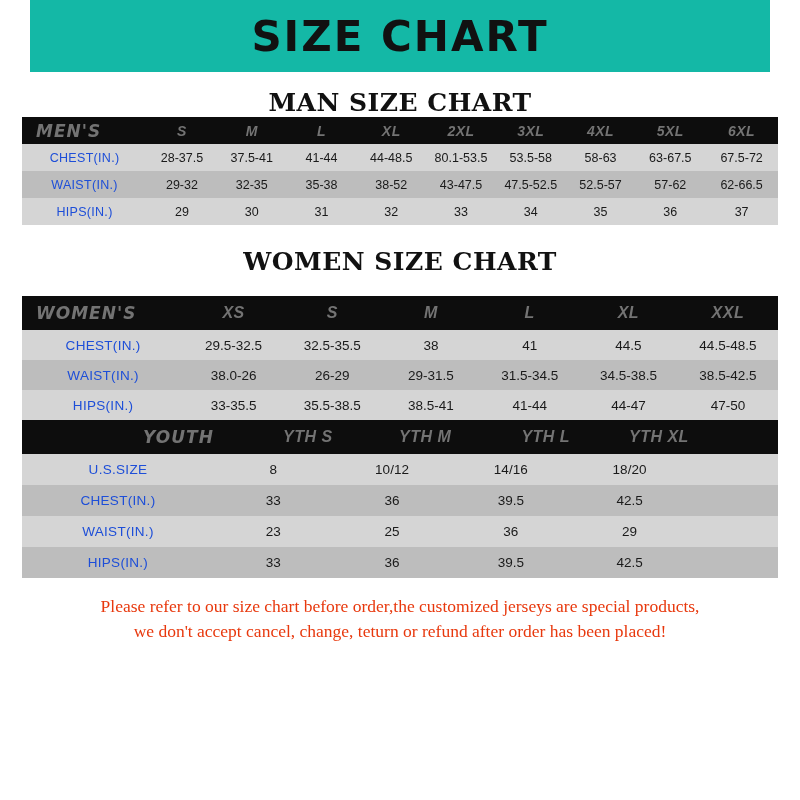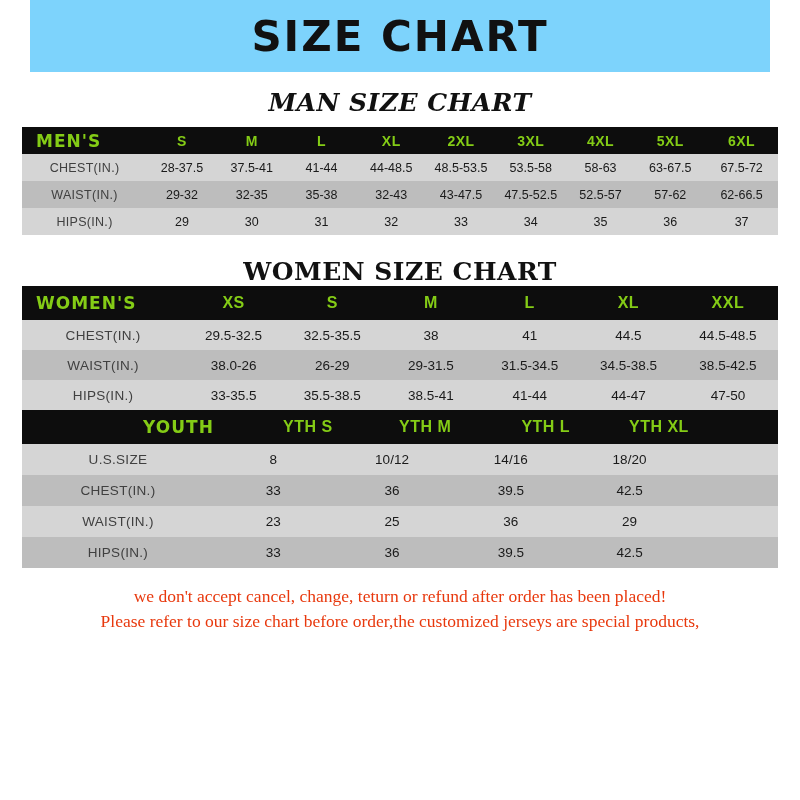--- a/index.html
+++ b/index.html
@@ -17,21 +17,21 @@
     position: relative;
     width: 800px;
     height: 800px;
     background: #ffffff;
     box-sizing: border-box;
   }
   
   .banner {
     position: relative;
     height: 72px;
-    background: #7dd3fc;
+    background: #14b8a6;
     display: flex;
     align-items: center;
     justify-content: center;
   }
   .banner .white-left,
   .banner .white-right {
     position: absolute;
     top: 0;
     width: 30px;
     height: 72px;
@@ -56,61 +56,62 @@
   }
 
   .section-title {
     text-align: center;
     font-family: "DejaVu Serif", serif;
     font-weight: bold;
     font-size: 25px;
     color: #111111;
     letter-spacing: 0.5px;
   }
-  .t1 { margin-top: 16px; margin-bottom: 10px; font-style: italic; }
-  .t2 { margin-top: 22px; margin-bottom: 0; }
+  .t1 { margin-top: 16px; margin-bottom: 0; }
+  .t2 { margin-top: 22px; margin-bottom: 20px; }
   .t3 { margin-top: 24px; margin-bottom: 12px; }
 
   table.size-table {
     width: 100%;
     border-collapse: collapse;
     table-layout: fixed;
   }
   table.size-table th,
   table.size-table td {
     text-align: center;
     font-size: 13px;
     color: #1a1a1a;
     padding: 0;
     height: 26px;
     vertical-align: middle;
     font-family: "Liberation Sans", sans-serif;
   }
   table.size-table thead th {
     background: #0d0d0d;
-    color: #84cc16;
+    color: #737373;
     font-weight: bold;
     font-size: 15px;
     height: 34px;
     letter-spacing: 0.5px;
+    font-style: italic;
   }
   table.size-table thead th.rowhead {
     text-align: left;
     padding-left: 14px;
     font-family: "DejaVu Sans", sans-serif;
     font-size: 16px;
     letter-spacing: 1px;
   }
   table.size-table tbody tr.light td { background: #d5d5d5; }
   table.size-table tbody tr.dark td { background: #bdbdbd; }
   table.size-table tbody td.rowlabel {
     font-family: "Liberation Sans", sans-serif;
     font-size: 13.5px;
     letter-spacing: 0.3px;
-    color: #404040;
+    color: #1d4ed8;
   }
 
   
   #men-table thead th { font-size: 14px; }
   #men-table td, #men-table th { height: 27px; }
   #men-table tbody td { font-size: 12.5px; }
   #men-table thead th.rowhead { font-size: 17px; }
 
   
   #women-table thead th { font-size: 16px; }
@@ -162,32 +163,32 @@
           <th style="width:9.8%">6XL</th>
         </tr>
       </thead>
       <tbody>
         <tr class="light">
           <td class="rowlabel">CHEST(IN.)</td>
           <td>28-37.5</td>
           <td>37.5-41</td>
           <td>41-44</td>
           <td>44-48.5</td>
-          <td>48.5-53.5</td>
+          <td>80.1-53.5</td>
           <td>53.5-58</td>
           <td>58-63</td>
           <td>63-67.5</td>
           <td>67.5-72</td>
         </tr>
         <tr class="dark">
           <td class="rowlabel">WAIST(IN.)</td>
           <td>29-32</td>
           <td>32-35</td>
           <td>35-38</td>
-          <td>32-43</td>
+          <td>38-52</td>
           <td>43-47.5</td>
           <td>47.5-52.5</td>
           <td>52.5-57</td>
           <td>57-62</td>
           <td>62-66.5</td>
         </tr>
         <tr class="light">
           <td class="rowlabel">HIPS(IN.)</td>
           <td>29</td>
           <td>30</td>
@@ -287,18 +288,18 @@
           <td>33</td>
           <td>36</td>
           <td>39.5</td>
           <td>42.5</td>
           <td></td>
         </tr>
       </tbody>
     </table>
 
     <div class="footer-note">
+      <span class="line">Please refer to our size chart before order,the customized jerseys are special products,</span>
       <span class="line">we don't accept cancel, change, teturn or refund after order has been placed!</span>
-      <span class="line">Please refer to our size chart before order,the customized jerseys are special products,</span>
     </div>
 
   </div>
 </div>
 
 </body></html>

